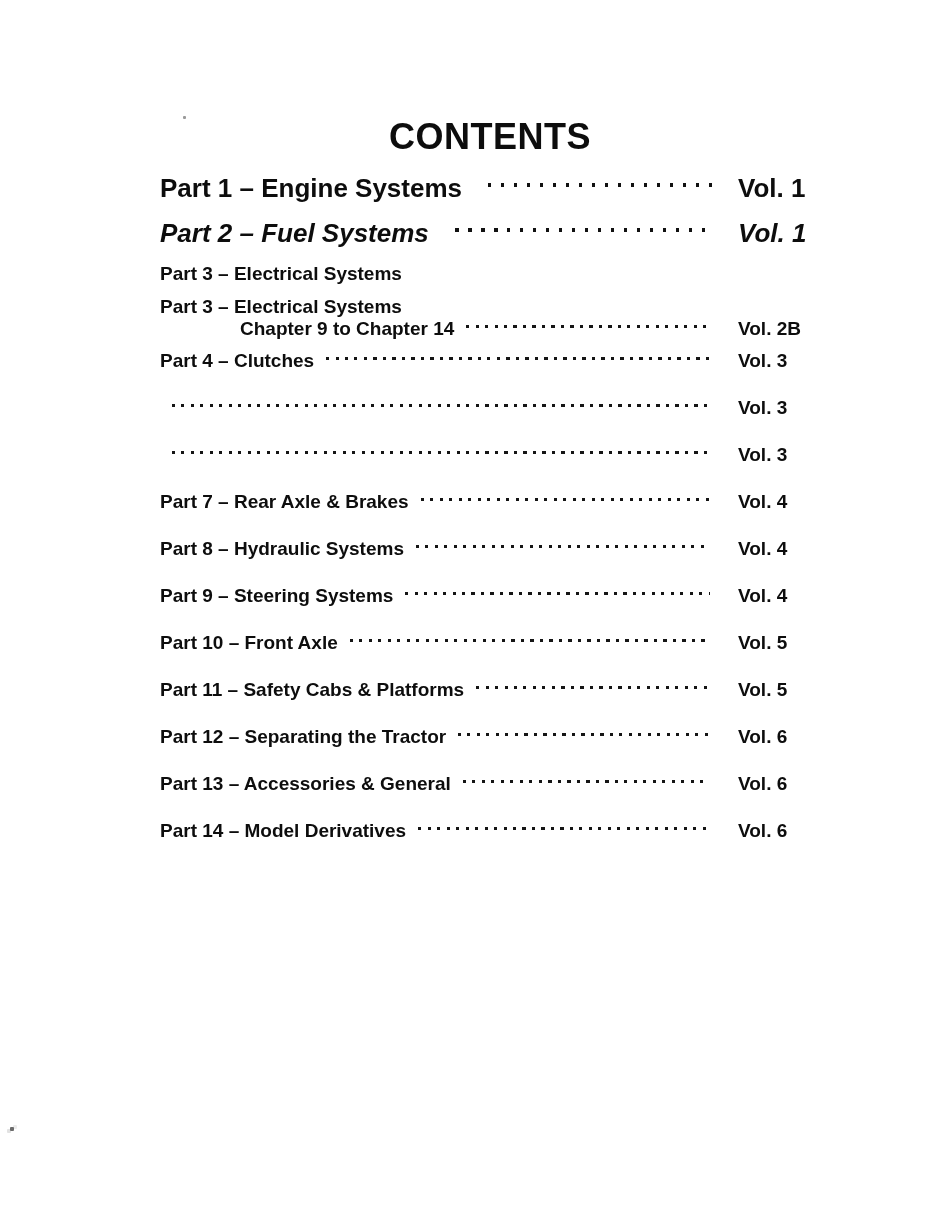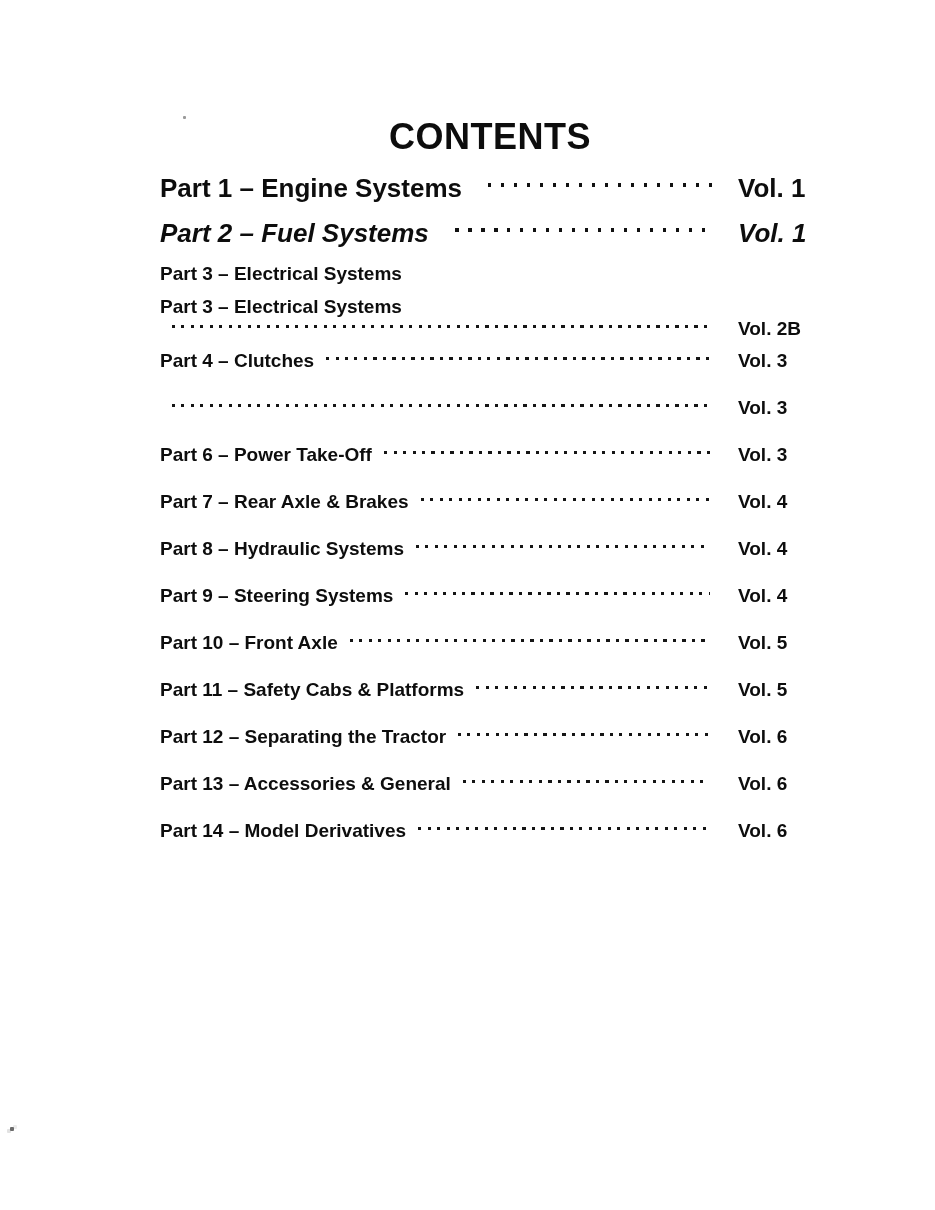--- a/index.html
+++ b/index.html
@@ -122,37 +122,37 @@
     <div class="row">
       <span class="label">Part 3 – Electrical Systems</span>
     </div>
   </div>
 
   <div class="group group-2">
     <div class="row">
       <span class="label">Part 3 – Electrical Systems</span>
     </div>
     <div class="row">
+      <span class="label indent">Chapter 9 to Chapter 14</span>
       <span class="dots"></span>
       <span class="vol">Vol. 2B</span>
     </div>
   </div>
 
   <div class="small-rows">
     <div class="row small">
       <span class="label">Part 4 – Clutches</span>
       <span class="dots"></span>
       <span class="vol">Vol. 3</span>
     </div>
     <div class="row small">
       <span class="dots"></span>
       <span class="vol">Vol. 3</span>
     </div>
     <div class="row small">
-      <span class="label">Part 6 – Power Take-Off</span>
       <span class="dots"></span>
       <span class="vol">Vol. 3</span>
     </div>
     <div class="row small">
       <span class="label">Part 7 – Rear Axle &amp; Brakes</span>
       <span class="dots"></span>
       <span class="vol">Vol. 4</span>
     </div>
     <div class="row small">
       <span class="label">Part 8 – Hydraulic Systems</span>

